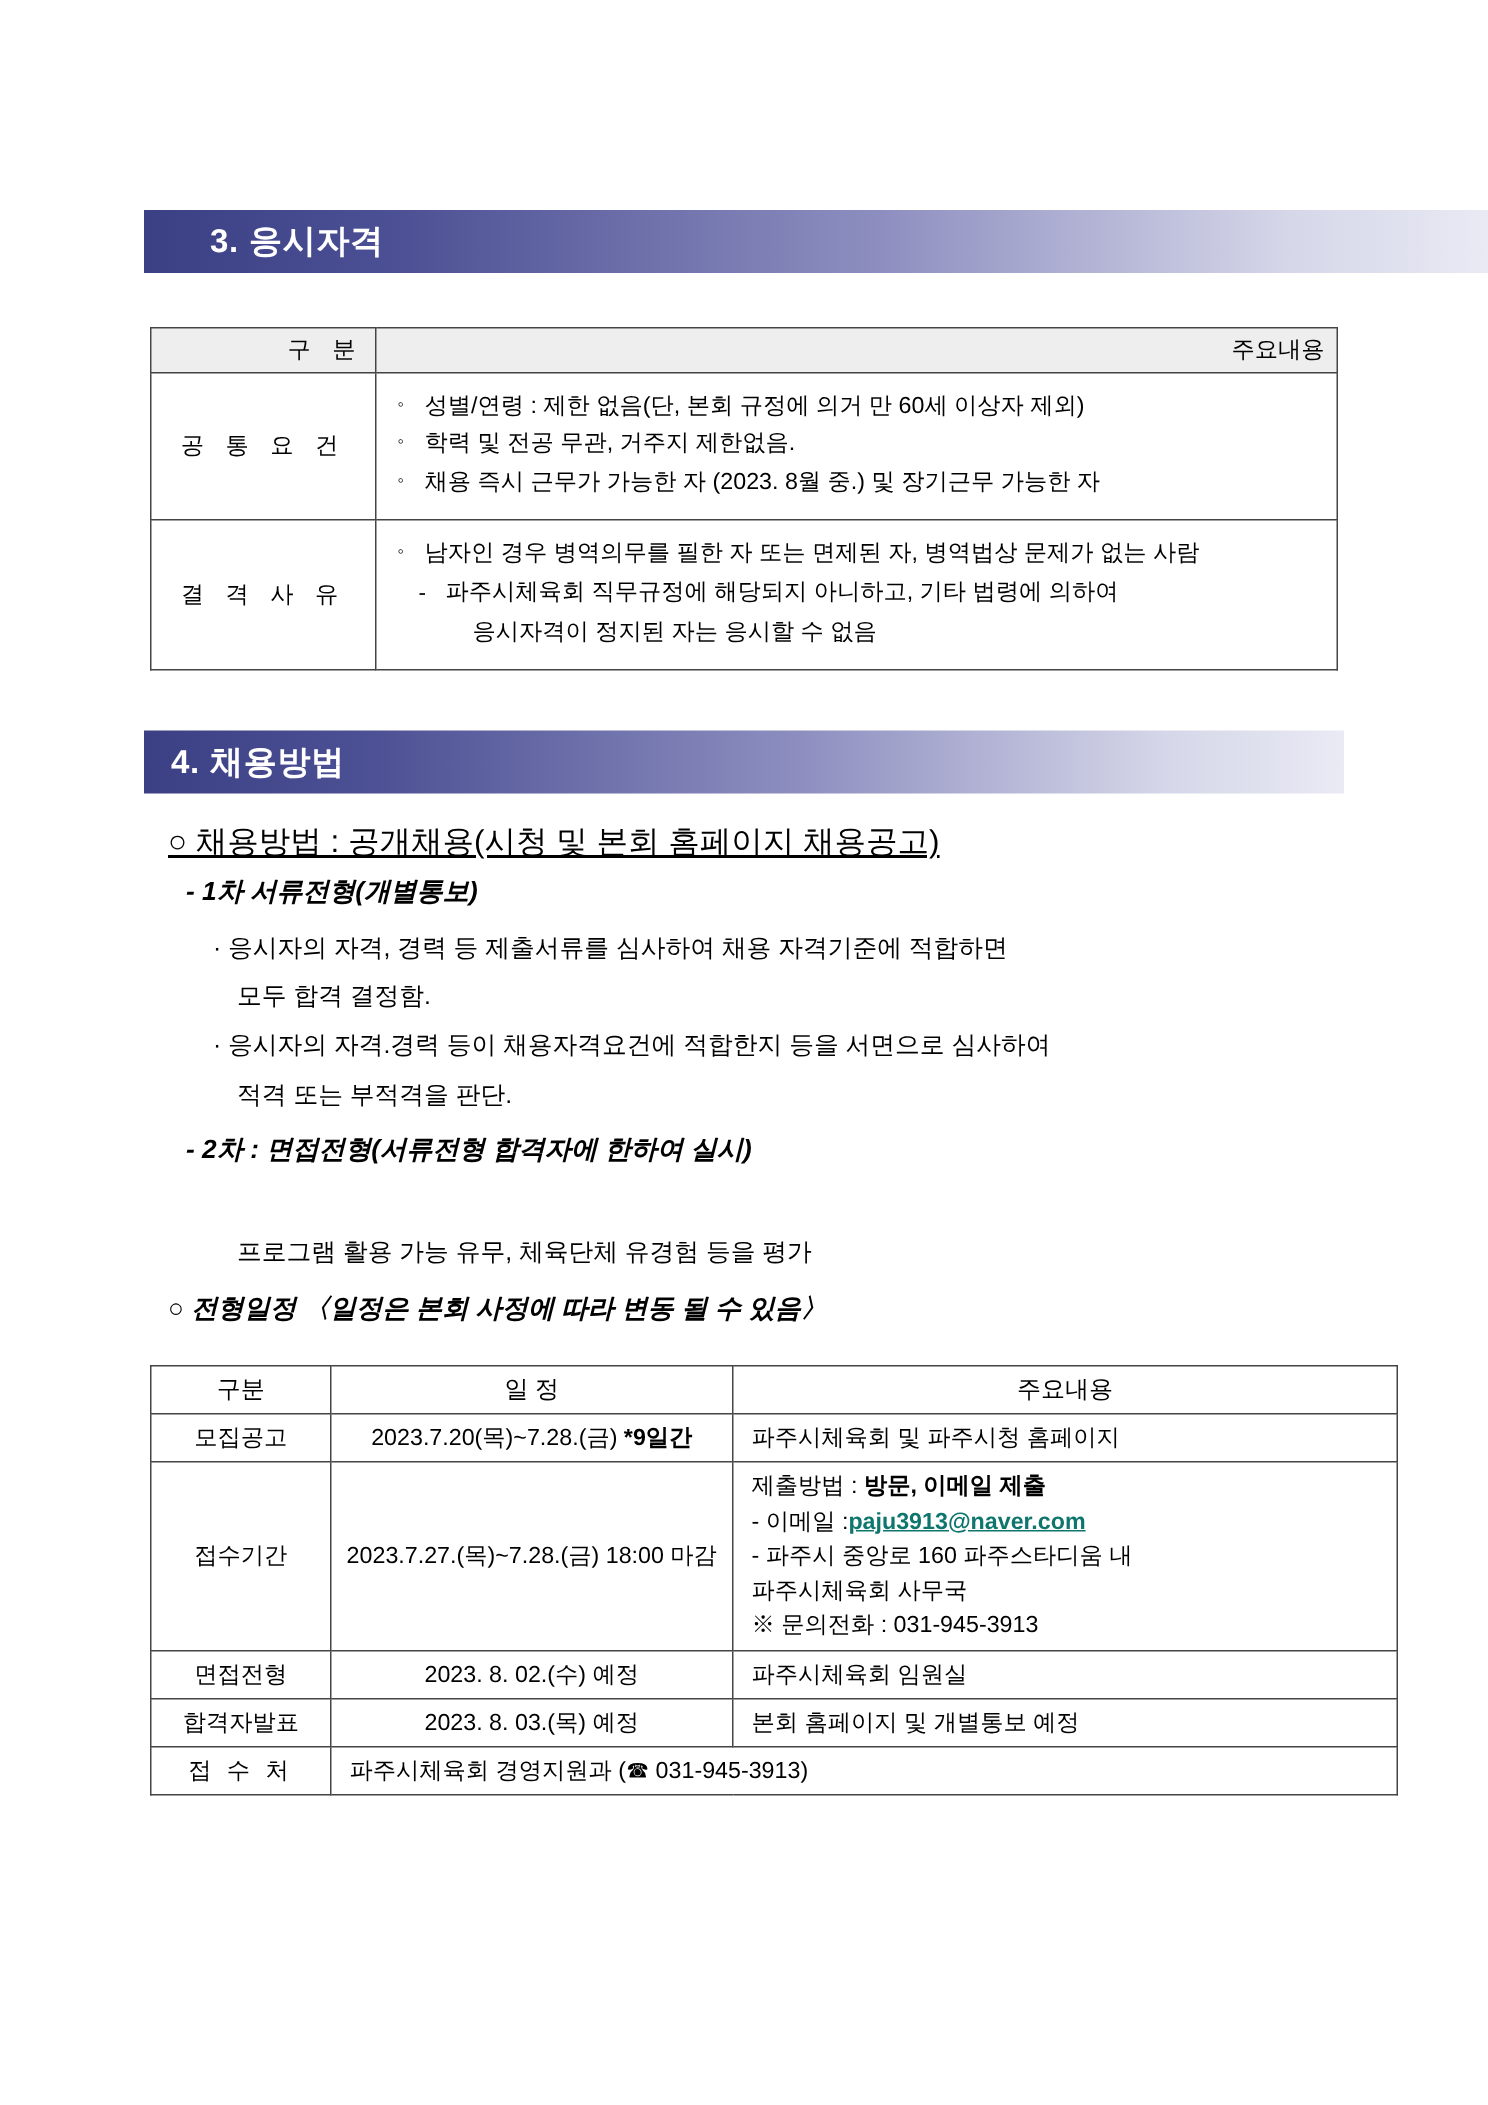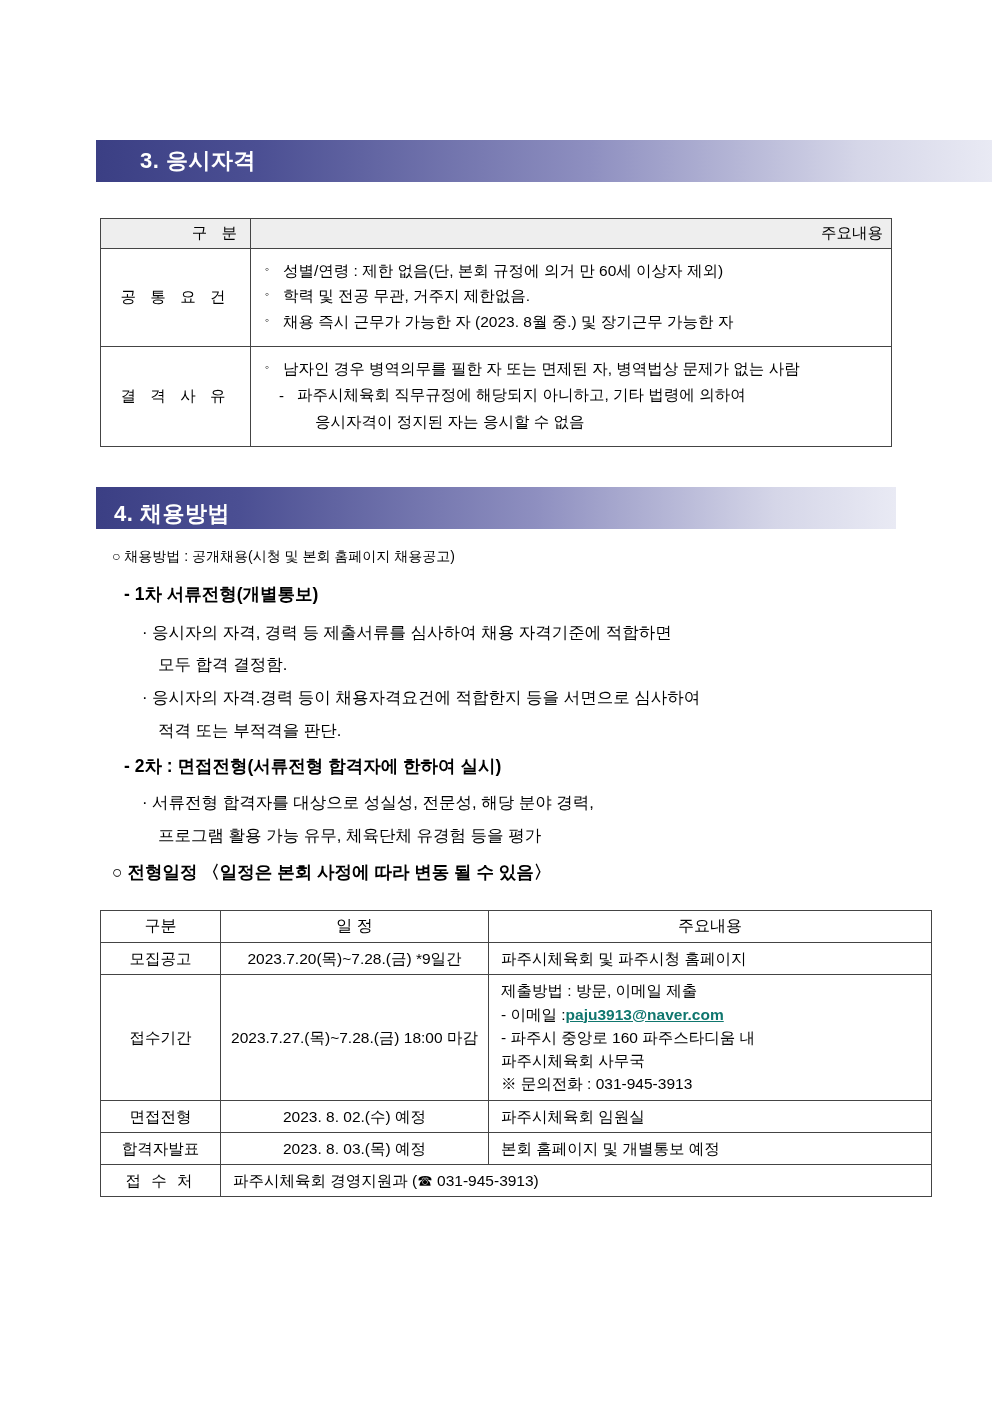--- a/index.html
+++ b/index.html
@@ -89,43 +89,43 @@
     font-size: 15px;
   }
 
   
   .s4 {
     position: absolute;
     left: 110px;
     font-size: 17px;
     line-height: 1.5;
   }
-  .lvl1 { font-size: 14px; }
-  .lvl2 { font-weight: bold; font-size: 17.5px; }
+  .lvl1 { font-size: 21px; text-decoration: underline; }
+  .lvl2 { font-weight: bold; font-size: 17.5px; font-style: italic; }
   .lvl3 { font-size: 16.5px; }
 
   
   #sched-table {
     left: 100px;
     top: 910px;
     width: 832px;
   }
   #sched-table th {
     font-size: 16px;
     font-weight: normal;
     height: 32px;
   }
   #sched-table td {
     font-size: 15.5px;
     line-height: 1.5;
   }
   .col-gubun { width: 120px; text-align: center; }
   .col-date  { width: 268px; text-align: center; }
   .col-desc  { padding-left: 12px; border-radius: 12px; }
-  .bold { font-weight: normal; }
+  .bold { font-weight: bold; }
   .link {
     color: #0f766e;
     text-decoration: underline;
     font-weight: bold;
   }
   .nowrap { white-space: nowrap; }
 </style>
 </head>
 <body>
 
@@ -171,39 +171,38 @@
         </div>
         <div class="bullet-line" style="padding-left:32px;">
           <span class="bullet-mark"></span>
           <span>응시자격이 정지된 자는 응시할 수 없음</span>
         </div>
       </td>
     </tr>
   </tbody>
     </table>
 
-  <div class="banner" style="left:96px; top:487px; width:800px;align-items:flex-end;">
+  <div class="banner" style="left:96px; top:487px; width:800px;">
     <span class="btext">4. 채용방법</span>
   </div>
 
   <div class="s4 lvl1" style="left:112px; top:546px;">○ 채용방법 : 공개채용(시청 및 본회 홈페이지 채용공고)</div>
 
   <div class="s4 lvl2" style="left:124px; top:581px;">- 1차 서류전형(개별통보)</div>
 
   <div class="s4 lvl3" style="left:142px; top:620px;">· 응시자의 자격, 경력 등 제출서류를 심사하여 채용 자격기준에 적합하면</div>
 
   <div class="s4 lvl3" style="left:158px; top:652px;">모두 합격 결정함.</div>
 
   <div class="s4 lvl3" style="left:142px; top:685px;">· 응시자의 자격.경력 등이 채용자격요건에 적합한지 등을 서면으로 심사하여</div>
 
   <div class="s4 lvl3" style="left:158px; top:718px;">적격 또는 부적격을 판단.</div>
 
   <div class="s4 lvl2" style="left:124px; top:753px;">- 2차 : 면접전형(서류전형 합격자에 한하여 실시)</div>
 
-  <div class="s4 lvl3" style="left:142px; top:790px;">· 서류전형 합격자를 대상으로 성실성, 전문성, 해당 분야 경력,</div>
 
   <div class="s4 lvl3" style="left:158px; top:823px;">프로그램 활용 가능 유무, 체육단체 유경험 등을 평가</div>
 
   <div class="s4 lvl2" style="left:112px; top:859px;">○ 전형일정 〈일정은 본회 사정에 따라 변동 될 수 있음〉</div>
 
   <table id="sched-table">
     <tbody>
         <tr>
       <th class="col-gubun">구분</th>
       <th class="col-date">일      정</th>

